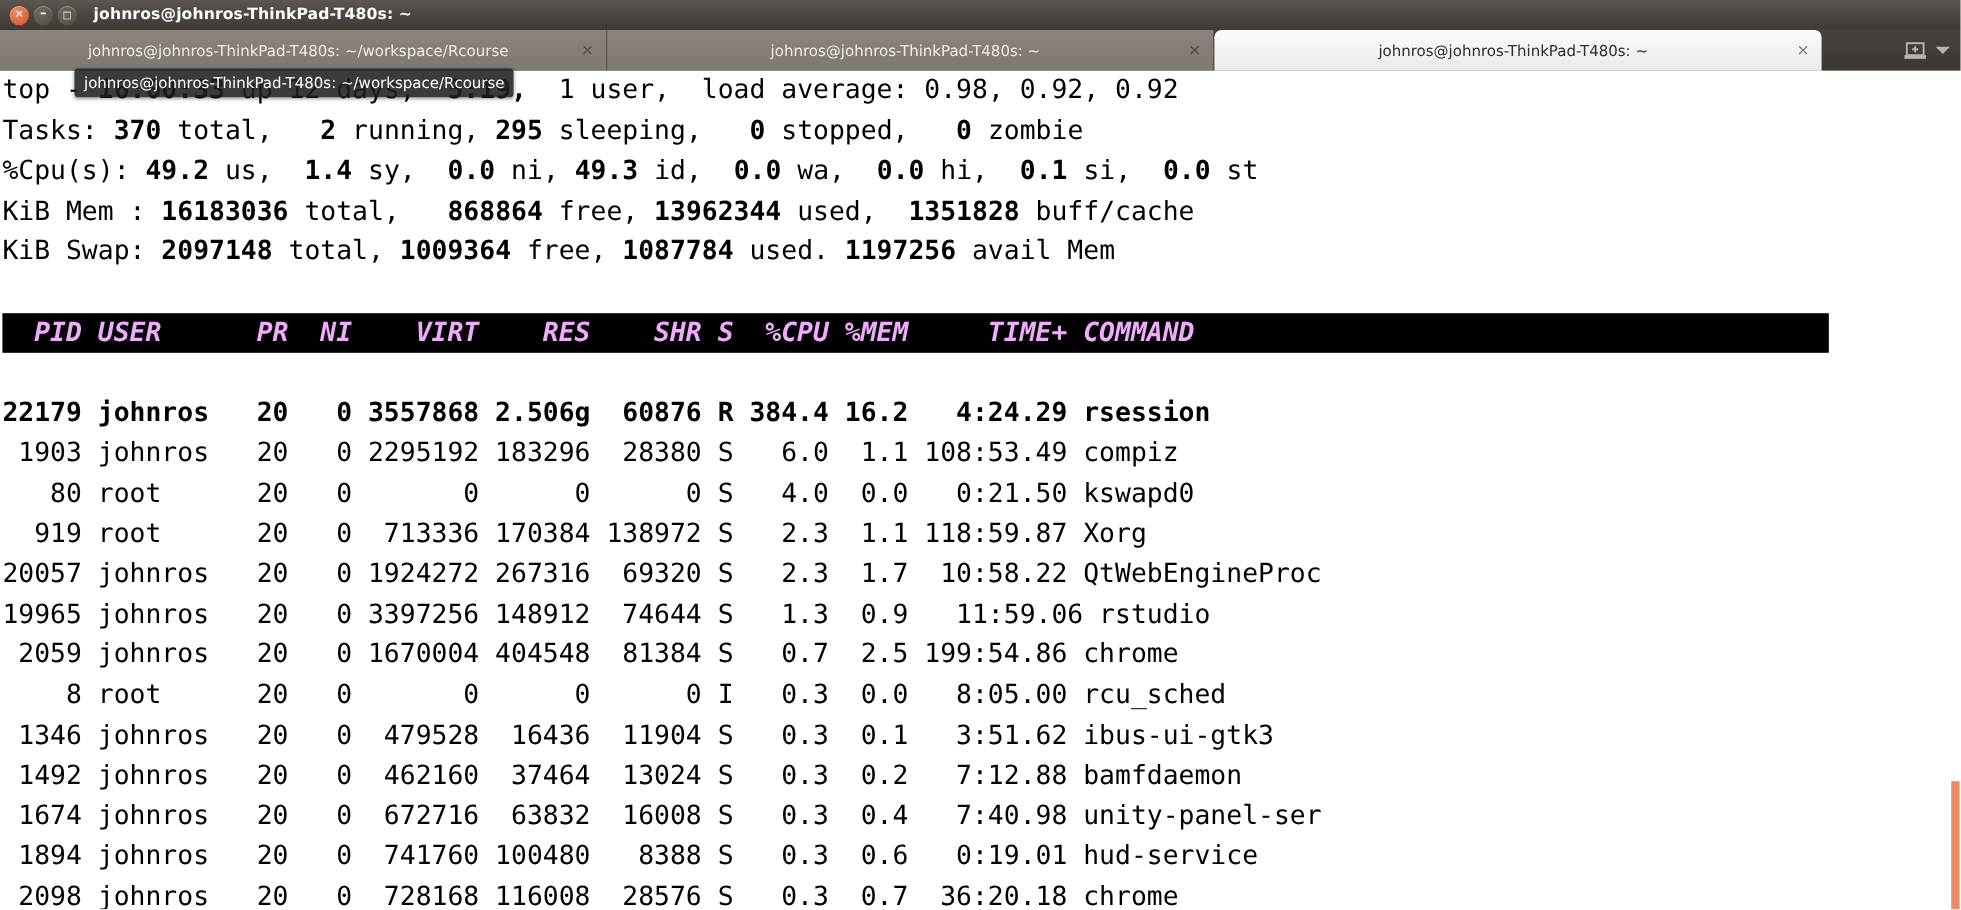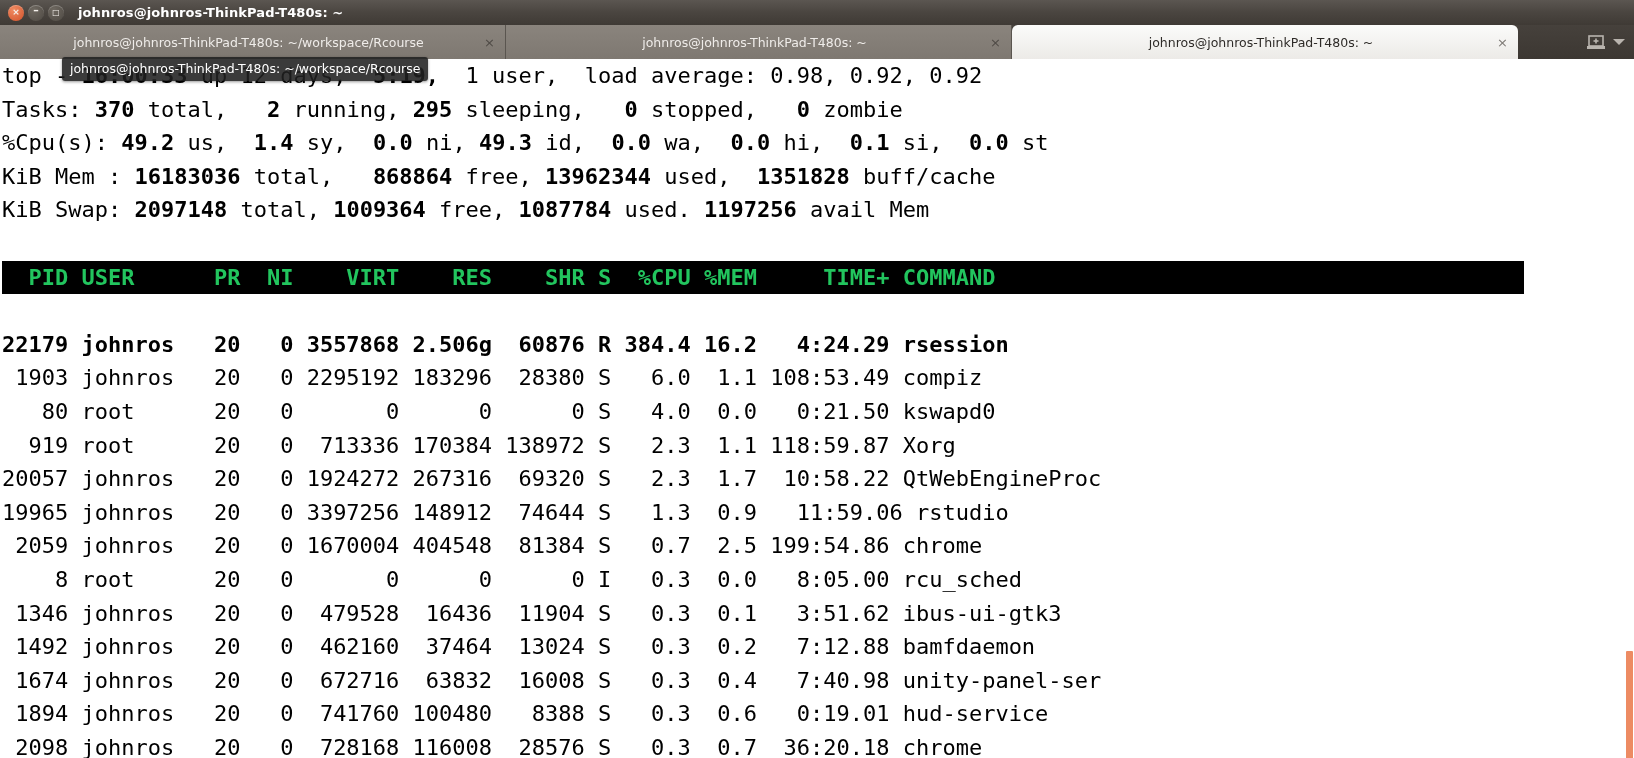--- a/index.html
+++ b/index.html
@@ -150,23 +150,24 @@
     line-height: 33.6px;
     letter-spacing: 0px;
     white-space: pre;
     overflow: hidden;
     padding-left: 2px;
     box-sizing: border-box;
   }
   .term .b { font-weight: bold; }
   .hdrline {
     background: #000000;
-    color: #22c55e;
+    color: #f0abfc;
     display: block;
     width: 1522px;
+    font-style: italic;
   }
 
   
   .blank { display: block; height: 33.6px; }
 
   
   .tooltip {
     position: absolute;
     left: 62px;
     top: 57px;

